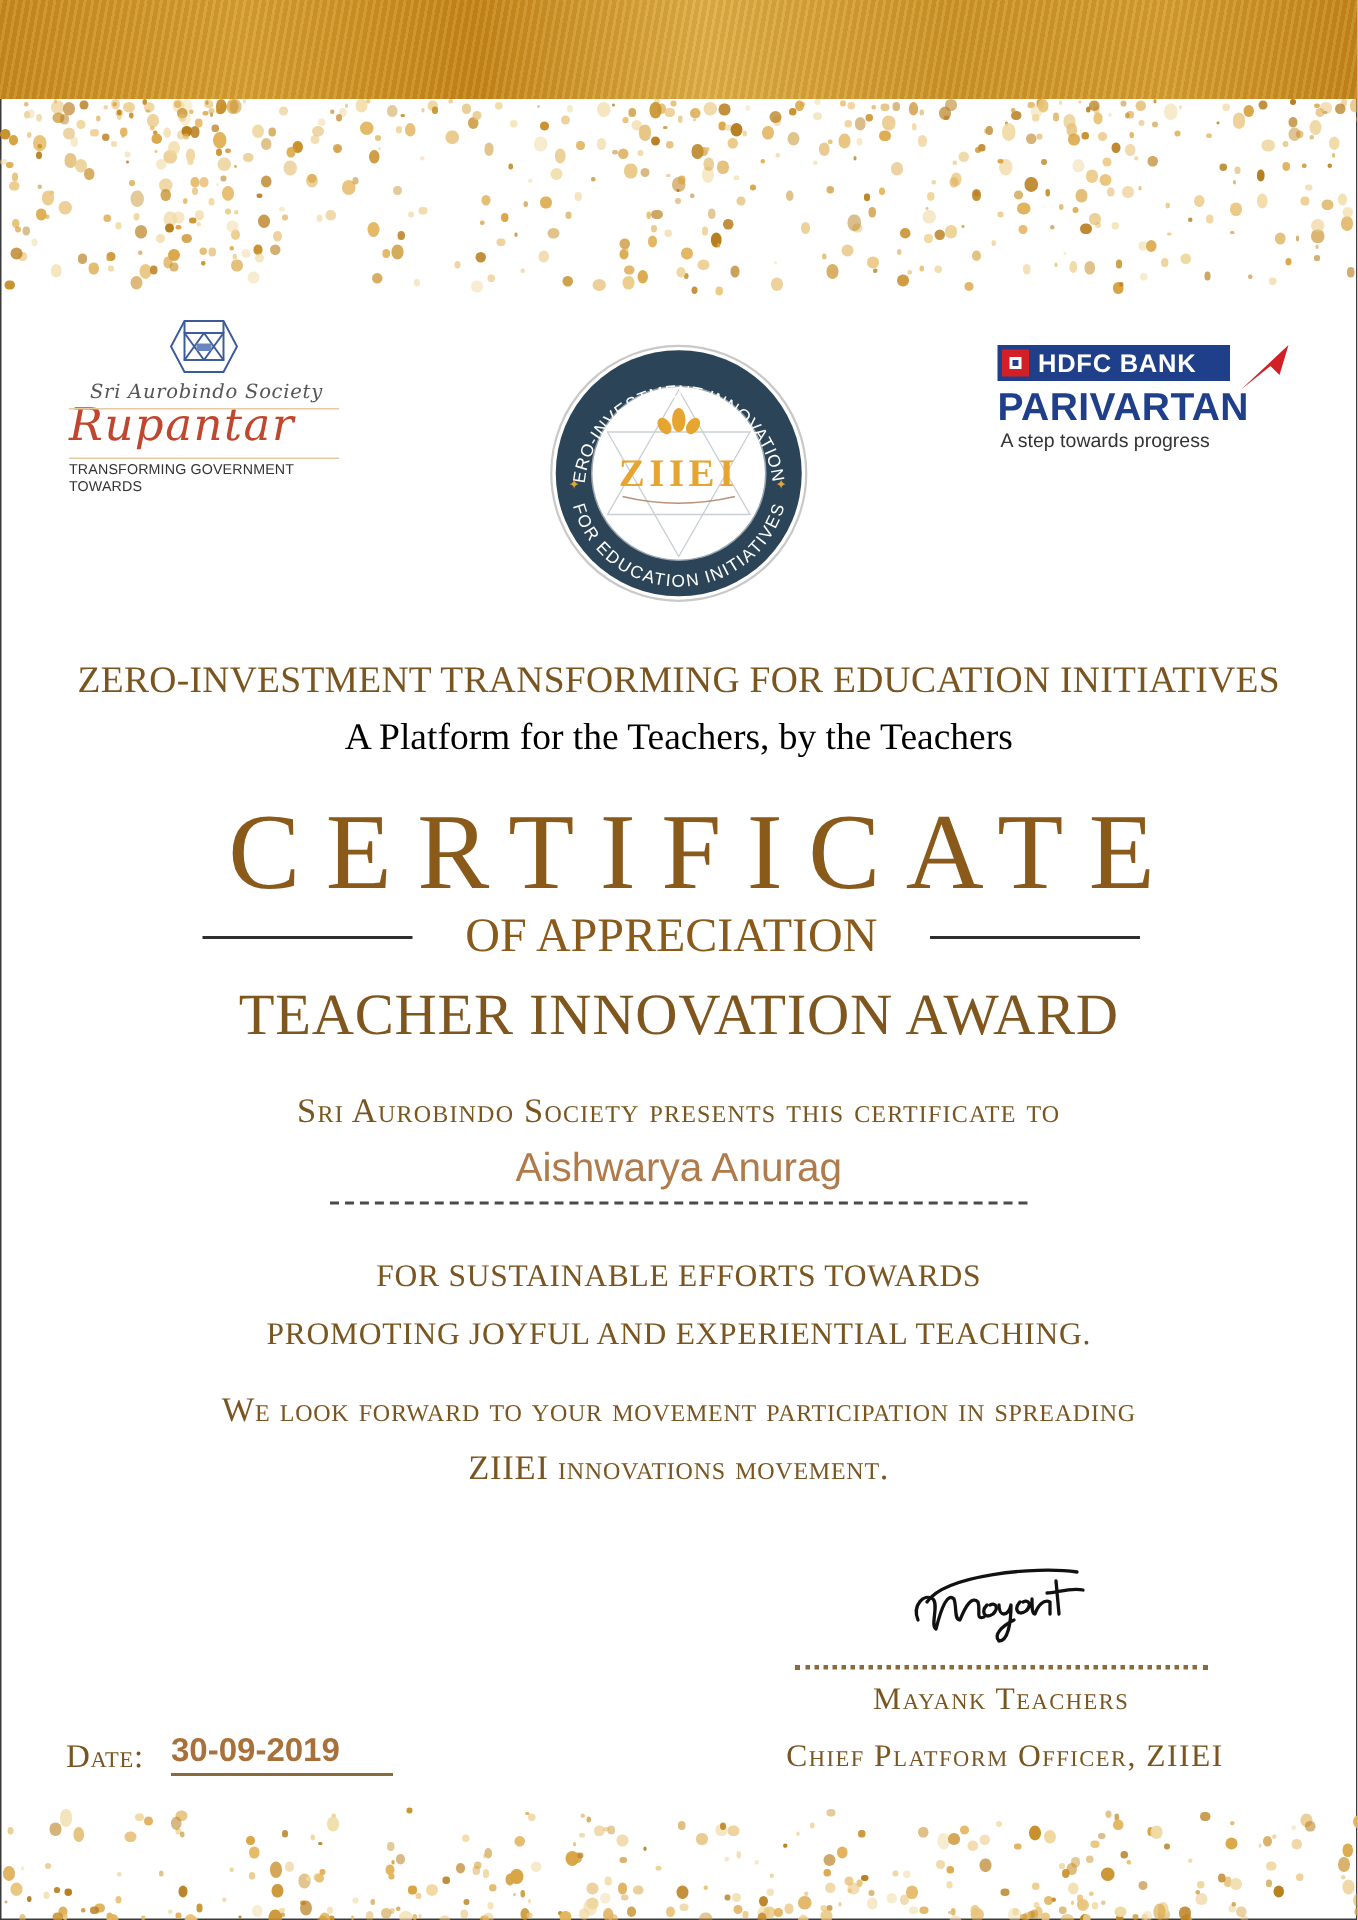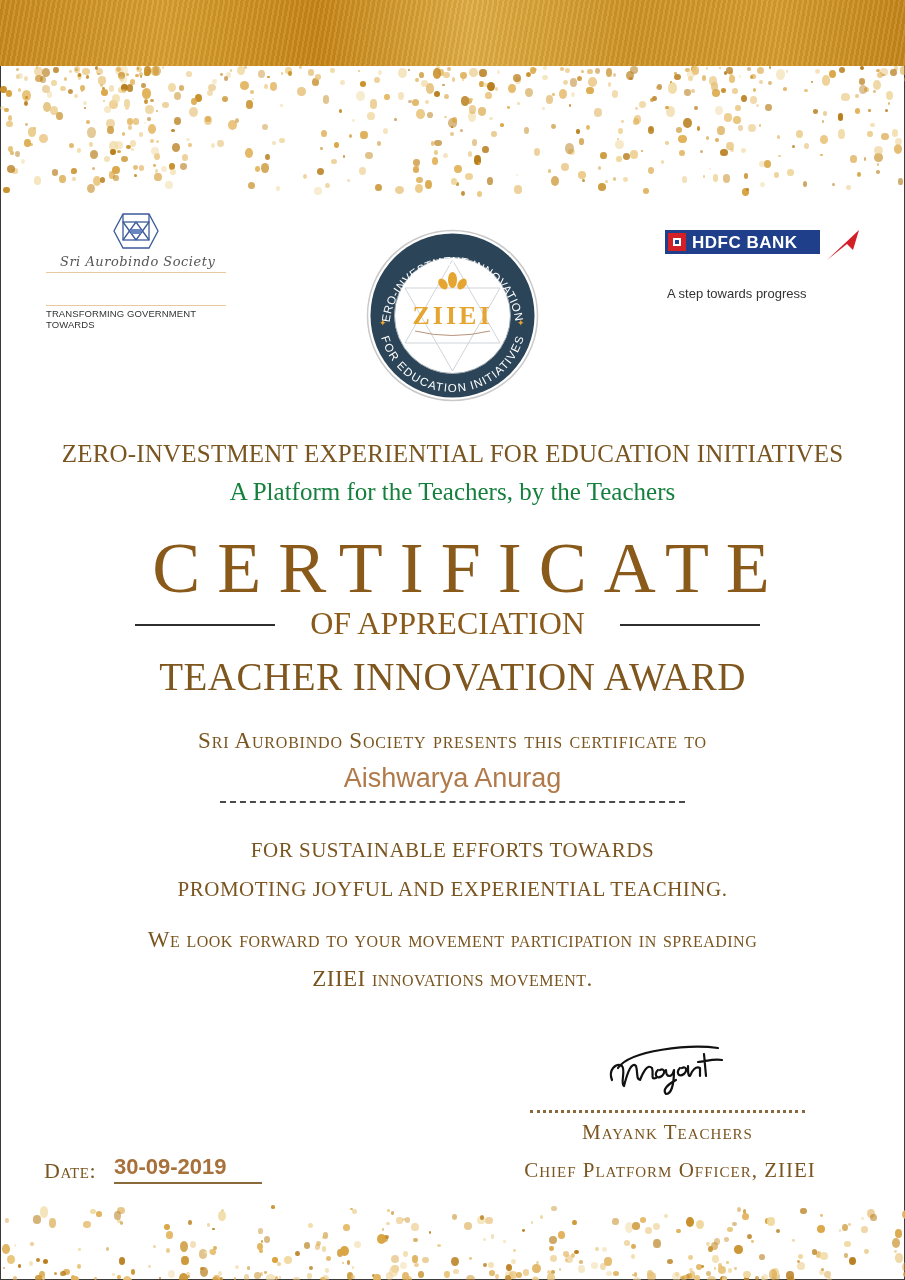--- a/index.html
+++ b/index.html
@@ -35,21 +35,21 @@
   .hdfc .sq { position:absolute; left:3px; top:3px; width:18px; height:18px; background:#d32027; }
   .hdfc .sq::after { content:""; position:absolute; left:5px; top:5px; width:8px; height:8px; background:#fff; }
   .hdfc .sq i { position:absolute; left:7px; top:7px; width:4px; height:4px; background:#1f3f8a; z-index:2; }
   .hdfc .bank { position:absolute; left:27px; top:3px; font-family:"Liberation Sans", sans-serif; font-weight:bold; font-size:17px; color:#fff; letter-spacing:0.5px; }
   .hdfc .parivartan { position:absolute; left:0; top:28px; font-family:"Liberation Sans", sans-serif; font-weight:bold; font-size:26px; color:#1f3f8a; letter-spacing:0.3px; }
   .hdfc .step { position:absolute; left:2px; top:58px; font-family:"Liberation Sans", sans-serif; font-size:13px; color:#333; }
   .hdfc .arrow { position:absolute; left:160px; top:0px; }
 
   .center { position:absolute; left:0; width:905px; text-align:center; }
   .org-title { top:440px; font-size:25px; color:#7a5520; letter-spacing:0.2px; }
-  .org-sub { top:478px; font-size:25px; color:#15803d; }
+  .org-sub { top:478px; font-size:25px; color:#000000; }
   .cert-title { top:527px; font-size:72px; color:#8a5a1a; letter-spacing:17px; padding-left:17px; }
   .appr-row { position:absolute; top:605px; left:135px; width:625px; height:40px; }
   .appr-row .line { position:absolute; top:19px; height:2px; background:#2e2e2e; width:140px; }
   .appr-row .line.l { left:0; }
   .appr-row .line.r { right:0; }
   .appr-row .txt { position:absolute; left:0; width:625px; text-align:center; font-size:32px; color:#8a5a1a; top:0; }
   .award { top:654px; font-size:39px; color:#7f561d; letter-spacing:0.5px; }
   .presents { top:728px; font-size:23px; color:#7a5520; font-variant:small-caps; letter-spacing:0.8px; }
   .recipient { top:763px; font-family:"Liberation Sans", sans-serif; font-size:27px; color:#b07a4a; }
   .dash-line { position:absolute; left:220px; top:801px; width:465px; border-top:2px dashed #4a4a4a; }
@@ -906,20 +906,21 @@
       <line x1="10" y1="10" x2="23" y2="28"></line>
         <line x1="23" y1="10" x2="10" y2="28"></line>
       <line x1="23" y1="10" x2="36" y2="28"></line>
         <line x1="36" y1="10" x2="23" y2="28"></line>
       <line x1="10" y1="2" x2="10" y2="10"></line>
         <line x1="36" y1="2" x2="36" y2="10"></line>
     </g>
     <rect x="18" y="17" width="10" height="5" fill="#6a86c0"></rect>
   </svg>
   <div class="sas">Sri Aurobindo Society</div>
+  <div class="rup">Rupantar</div>
   <div class="rule" style="top:62px"></div>
   <div class="rule" style="top:95px"></div>
   <div class="tag">TRANSFORMING GOVERNMENT TOWARDS</div>
 </div>
 
 <svg class="seal" viewBox="0 0 175 175">
   <defs>
     <path id="arcTop" d="M 25,92 A 63,63 0 0 1 150,92"></path>
     <path id="arcBot" d="M 22,98 A 66,66 0 0 0 153,98"></path>
   </defs>
@@ -950,24 +951,25 @@
 <div class="hdfc">
   <div class="bankbar">
     <div class="sq">
         <i></i>
       </div>
     <div class="bank">HDFC BANK</div>
   </div>
   <svg class="arrow" width="38" height="34" viewBox="0 0 38 34">
     <path d="M2,32 L34,2 L28,22 L22,16 Z" fill="#d32027"></path>
   </svg>
+  <div class="parivartan">PARIVARTAN</div>
   <div class="step">A step towards progress</div>
 </div>
 
-<div class="center org-title">ZERO-INVESTMENT EXPERIENTIAL FOR EDUCATION INITIATIVES</div>
+<div class="center org-title">ZERO-INVESTMENT TRANSFORMING FOR EDUCATION INITIATIVES</div>
 <div class="center org-sub">A Platform for the Teachers, by the Teachers</div>
 <div class="center cert-title">CERTIFICATE</div>
 
 <div class="appr-row">
   <div class="line l"></div>
   <div class="txt">OF APPRECIATION</div>
   <div class="line r"></div>
 </div>
 
 <div class="center award">TEACHER INNOVATION AWARD</div>

